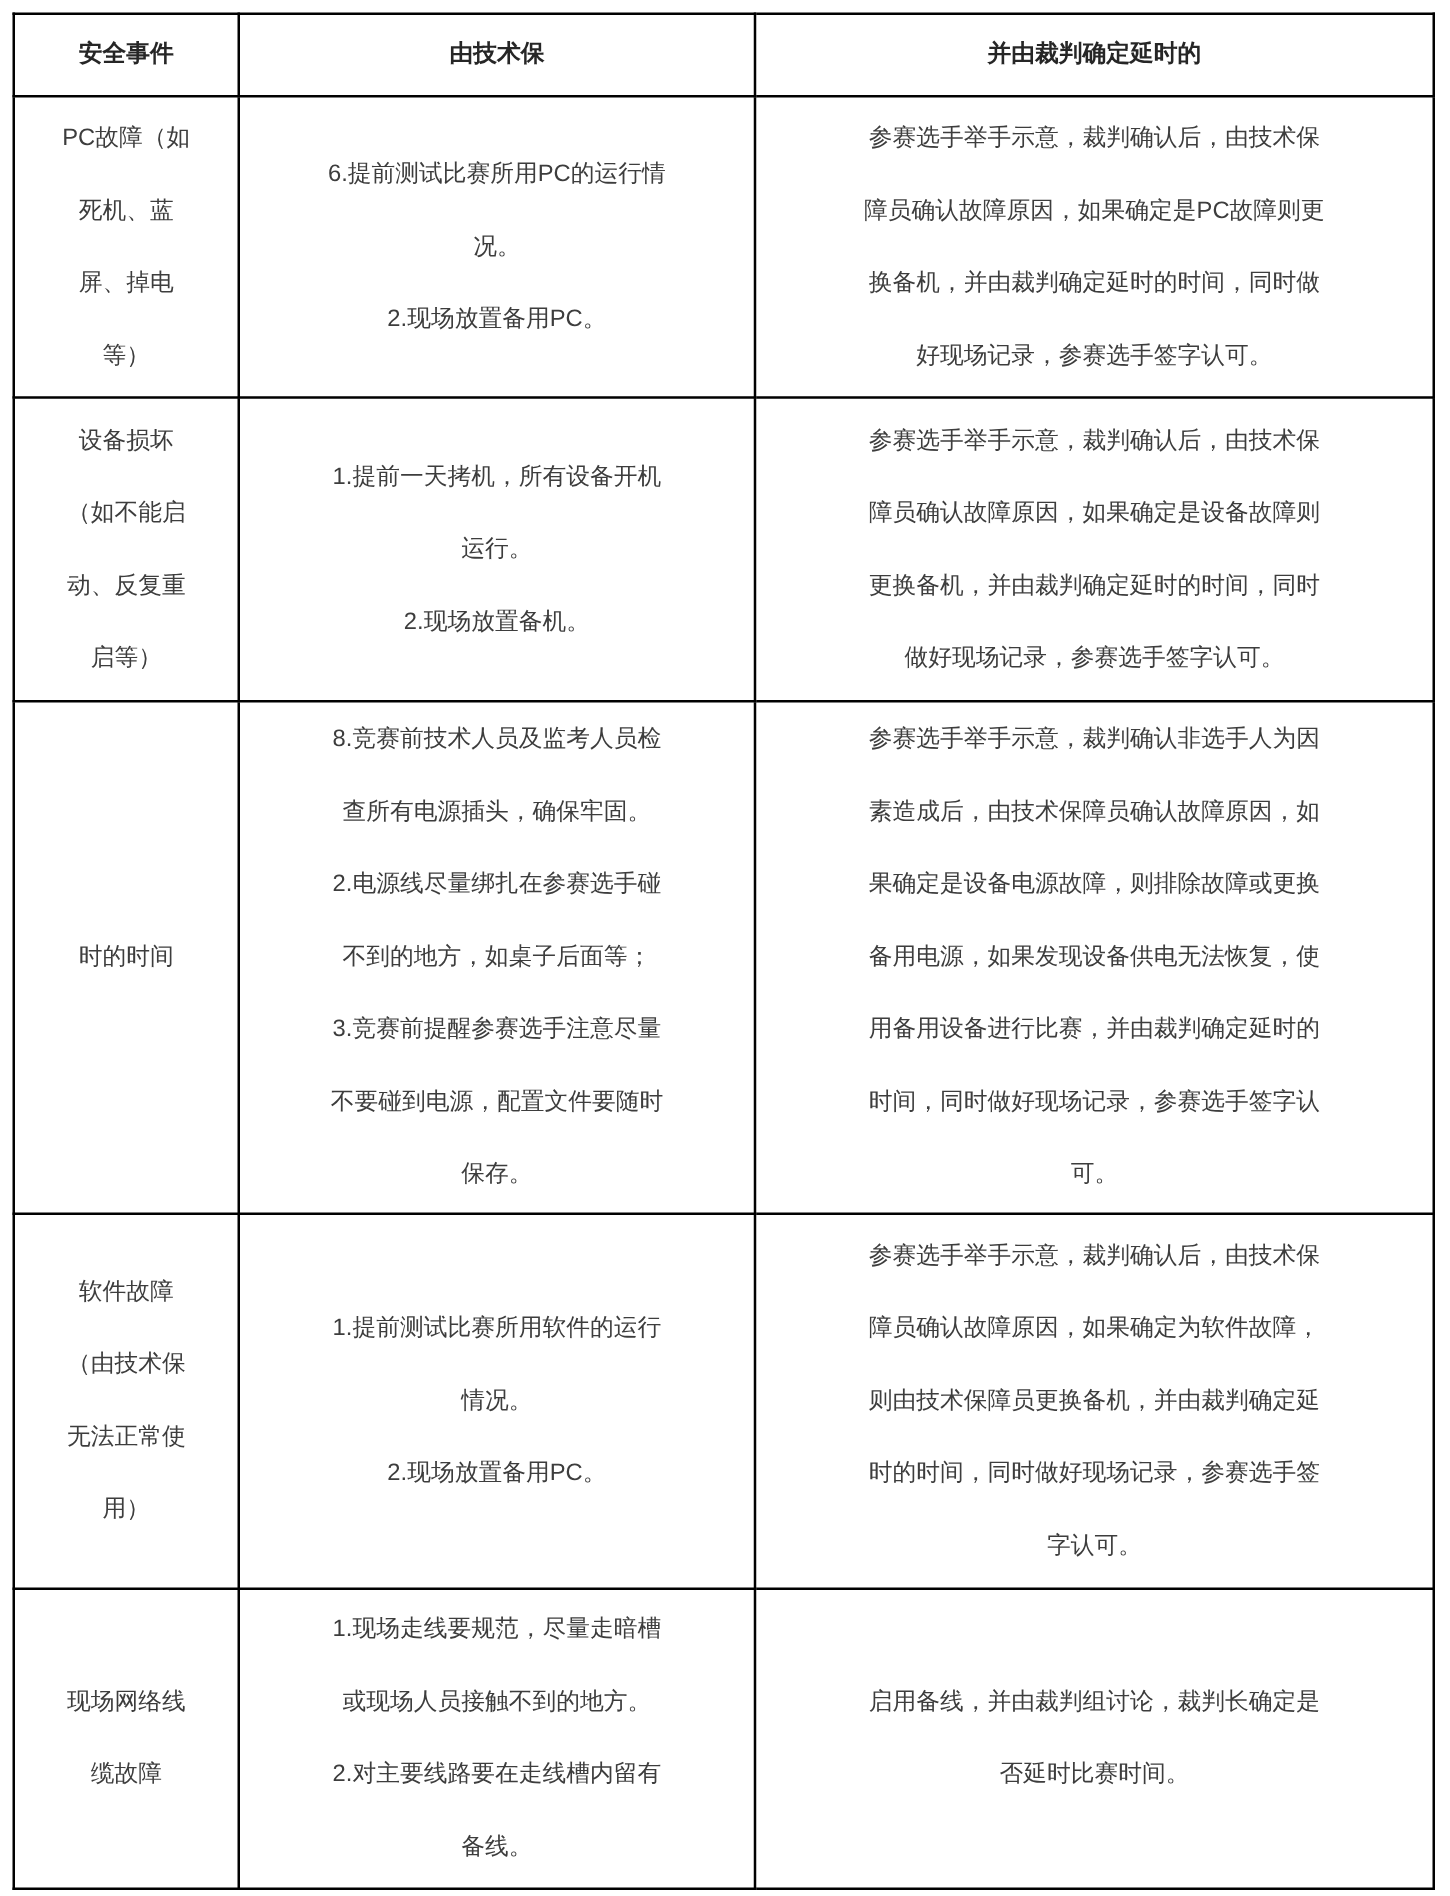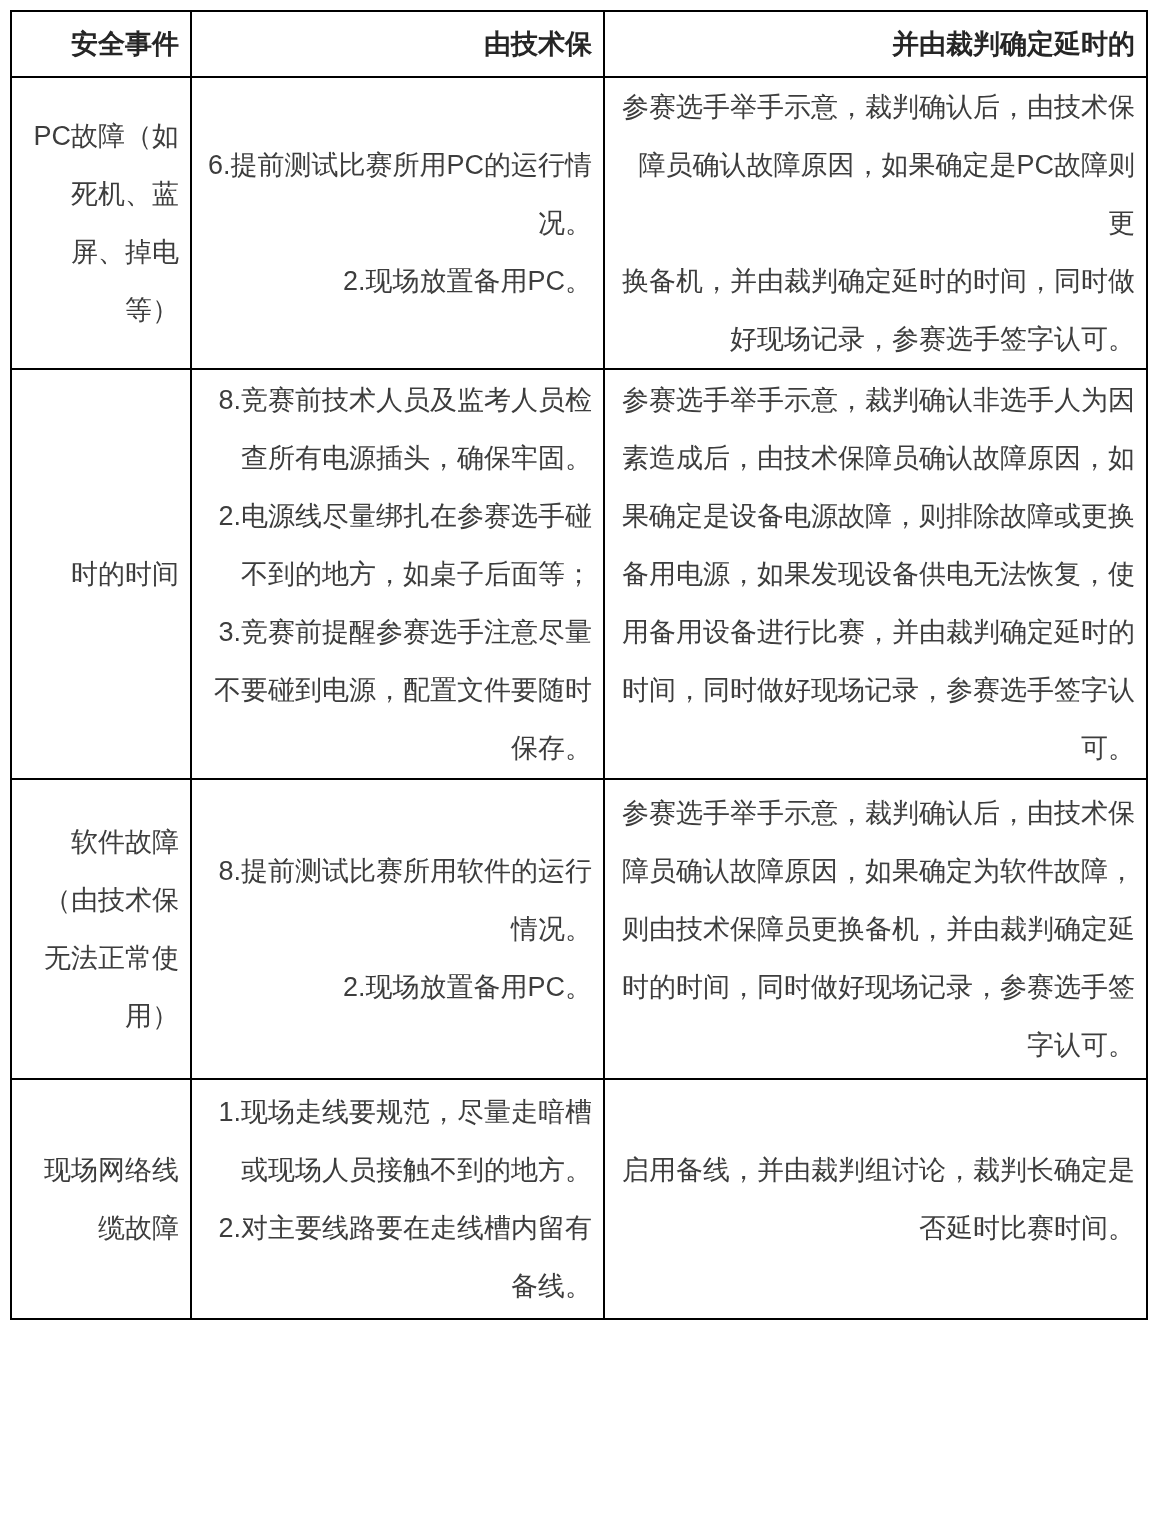--- a/index.html
+++ b/index.html
@@ -22,23 +22,23 @@
     width: 1136px;
   }
   table.incident-table col.c1 { width: 180px; }
   table.incident-table col.c2 { width: 413px; }
   table.incident-table col.c3 { width: 543px; }
 
   table.incident-table th,
   table.incident-table td {
     border: 2px solid #000000;
     vertical-align: middle;
-    text-align: right;
+    text-align: center;
     padding: 0 11px;
-    font-size: 27px;
+    font-size: 19px;
     line-height: 58px;
     color: #3d3d3d;
     white-space: pre-line;
     overflow: hidden;
   }
   table.incident-table th {
     font-weight: bold;
     color: #262626;
     line-height: 30px;
   }
@@ -75,20 +75,33 @@
 屏、掉电
 等）</td>
         <td>6.提前测试比赛所用PC的运行情
 况。
 2.现场放置备用PC。</td>
         <td>参赛选手举手示意，裁判确认后，由技术保
 障员确认故障原因，如果确定是PC故障则更
 换备机，并由裁判确定延时的时间，同时做
 好现场记录，参赛选手签字认可。</td>
       </tr>
+      <tr class="row-device">
+        <td>设备损坏
+（如不能启
+动、反复重
+启等）</td>
+        <td>1.提前一天拷机，所有设备开机
+运行。
+2.现场放置备机。</td>
+        <td>参赛选手举手示意，裁判确认后，由技术保
+障员确认故障原因，如果确定是设备故障则
+更换备机，并由裁判确定延时的时间，同时
+做好现场记录，参赛选手签字认可。</td>
+      </tr>
       <tr class="row-power">
         <td>时的时间</td>
         <td>8.竞赛前技术人员及监考人员检
 查所有电源插头，确保牢固。
 2.电源线尽量绑扎在参赛选手碰
 不到的地方，如桌子后面等；
 3.竞赛前提醒参赛选手注意尽量
 不要碰到电源，配置文件要随时
 保存。</td>
         <td>参赛选手举手示意，裁判确认非选手人为因
@@ -97,21 +110,21 @@
 备用电源，如果发现设备供电无法恢复，使
 用备用设备进行比赛，并由裁判确定延时的
 时间，同时做好现场记录，参赛选手签字认
 可。</td>
       </tr>
       <tr class="row-software">
         <td>软件故障
 （由技术保
 无法正常使
 用）</td>
-        <td>8.提前测试比赛所用软件的运行
+        <td>1.提前测试比赛所用软件的运行
 情况。
 2.现场放置备用PC。</td>
         <td>参赛选手举手示意，裁判确认后，由技术保
 障员确认故障原因，如果确定为软件故障，
 则由技术保障员更换备机，并由裁判确定延
 时的时间，同时做好现场记录，参赛选手签
 字认可。</td>
       </tr>
       <tr class="row-cable">
         <td>现场网络线

